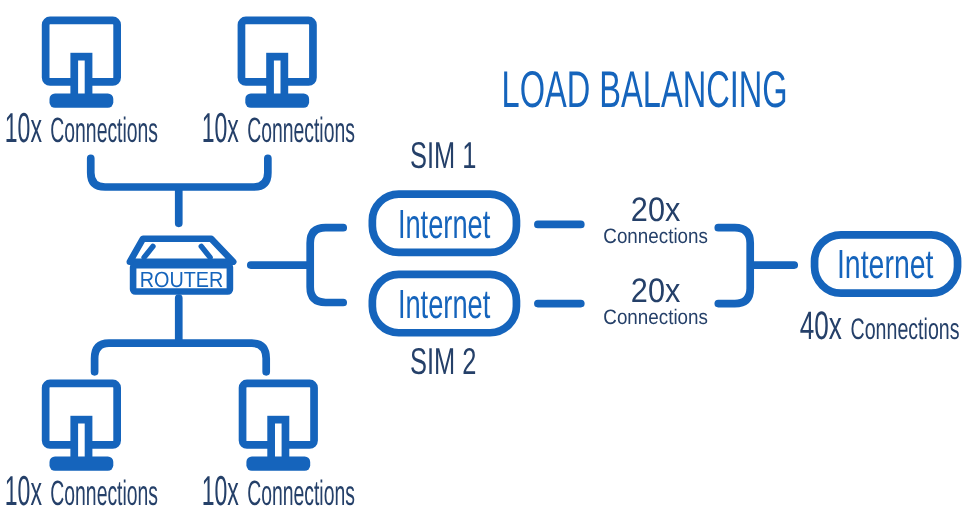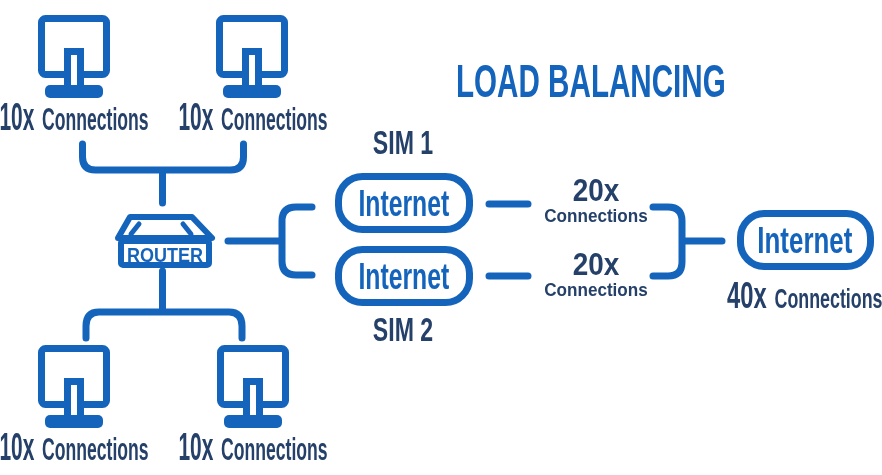--- a/index.html
+++ b/index.html
@@ -1,20 +1,20 @@
 <!DOCTYPE html>
 <html style="--blue: #1564BC; --navy: #254069; --bg: #FFFFFF;"><head>
 <meta charset="utf-8">
 <style>
   :root{ --blue:#1564BC; --navy:#254069; --bg:#FFFFFF; }
   html,body{margin:0;padding:0;}
   .stage{
     position:relative; width:882px; height:475px;
     background:var(--bg); overflow:hidden;
-    font-family:"Liberation Sans", sans-serif; font-weight:bold;
+    font-family:"Liberation Sans", sans-serif; font-weight:normal;
   }
   .abs{ position:absolute; line-height:1; white-space:nowrap; }
   .navy{ color:var(--navy); }
   .blue{ color:var(--blue); }
   .art{ position:absolute; left:0; top:0; }
   .ln{ fill:none; stroke:var(--blue); stroke-width:7; stroke-linecap:round; stroke-linejoin:round; }
   .mwhite{ fill:#fff; stroke:var(--blue); stroke-width:7; }
   .mfill{ fill:var(--blue); }
   .nodebox{ fill:#fff; stroke:var(--blue); stroke-width:7; }
   .rtr{ fill:#fff; stroke:var(--blue); stroke-width:6; stroke-linejoin:round; }

